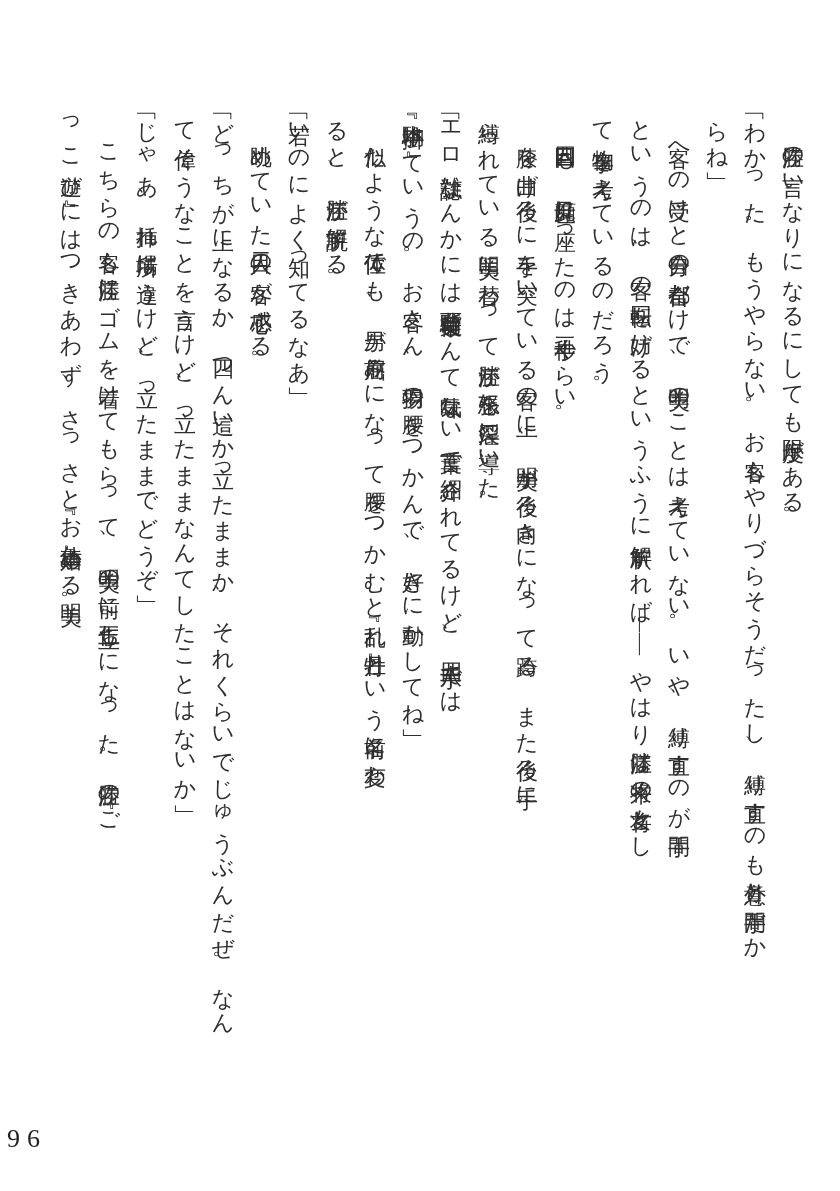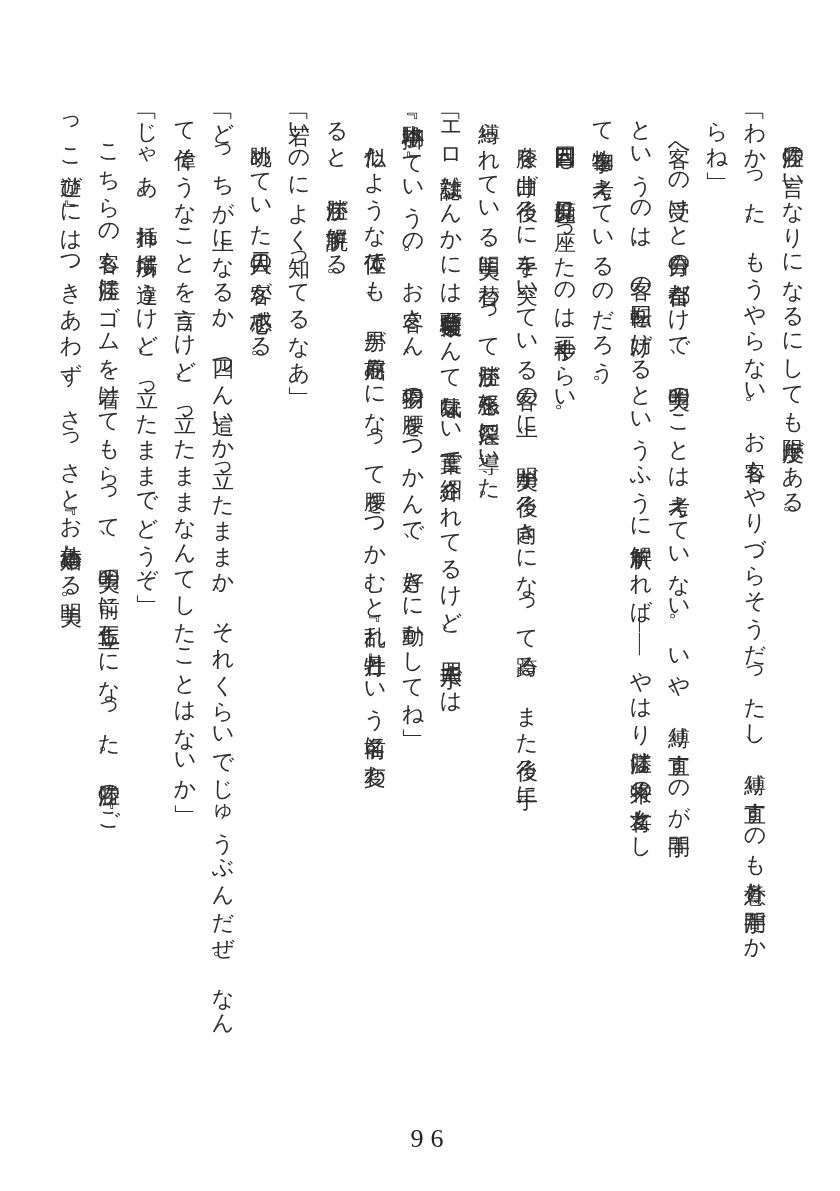--- a/index.html
+++ b/index.html
@@ -35,27 +35,26 @@
 
   .text-line {
     height: 100%;
   }
 
   .page-number {
     position: absolute;
     left: 0;
     right: 0;
     top: 1124px;
-    text-align: center;
+    text-align: left;
     font-size: 26px;
     letter-spacing: 7px;
     text-indent: 7px;
     color: #222222;
     font-family: "Liberation Serif", "DejaVu Serif", serif;
-    padding-left: 14px;
   }
 </style>
 </head>
 <body>
 
 <div class="page">
   <div class="text-block"><div class="text-line">　勝江の言いなりになるにしても限度がある。</div><div class="text-line">「わかった。もうやらない。お客もやりづらそうだったし、縛り直すのも意外と手間だか</div><div class="text-line">らね」</div><div class="text-line">　客への受けと自分の都合だけで、明美のことは考えていない。いや、縛り直すのが手間</div><div class="text-line">というのは、客の回転を妨げるというふうに解釈すれば――やはり勝江は将来の女将とし</div><div class="text-line">て物事を考えているのだろう。</div><div class="text-line">　四回目も、顔見世に座ったのは三十秒くらい。</div><div class="text-line">　膝を曲げ後ろに手を突いている客の上に、明美が後ろ向きになって跨る。また後ろ手に</div><div class="text-line">縛られている明美に替わって勝江が怒張を淫裂に導いた。</div><div class="text-line">「エロ雑誌なんかには背面騎乗位なんて味気ない言葉で紹介されてるけど、四十八手では</div><div class="text-line">『本駒掛け』ていうの。お客さん、揚羽の腰をつかんで、好きに動かしてね」</div><div class="text-line">　似たような体位でも、男が前屈みになって腰をつかむと『乱れ牡丹』という名前に変わ</div><div class="text-line">ると、勝江が解説する。</div><div class="text-line">「若いのによく知ってるなあ」</div><div class="text-line">　眺めていた二人目の客が感心する。</div><div class="text-line">「どっちが上になるか、四つん這いか立ったままか、それくらいでじゅうぶんだぜ。なん</div><div class="text-line">て偉そうなことを言うけど、立ったままなんてしたことはないか」</div><div class="text-line">「じゃあ、挿れ場所は違うけど、立ったままでどうぞ」</div><div class="text-line">　こちらの客も勝江にゴムを着けてもらって、明美の前に仁王立ちになった。勝江の『ご</div><div class="text-line">っこ遊び』にはつきあわず、さっさと『お仕事』始める明美。</div></div>
   <div class="page-number">96</div>
 </div>
 

